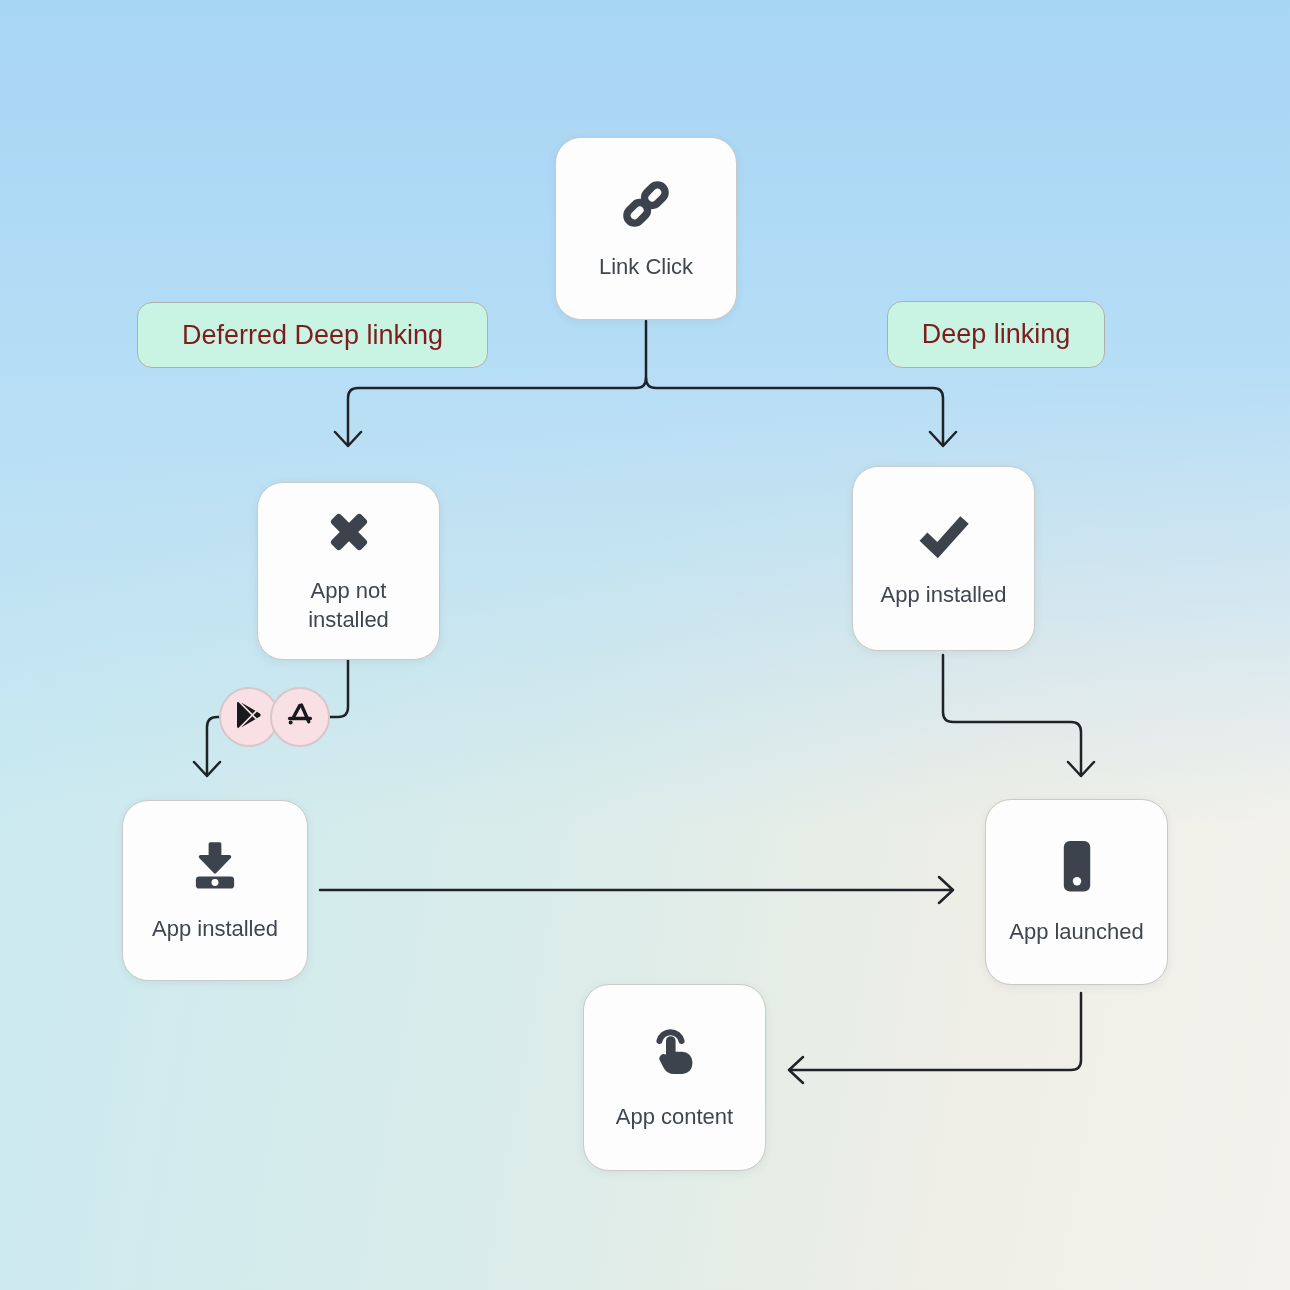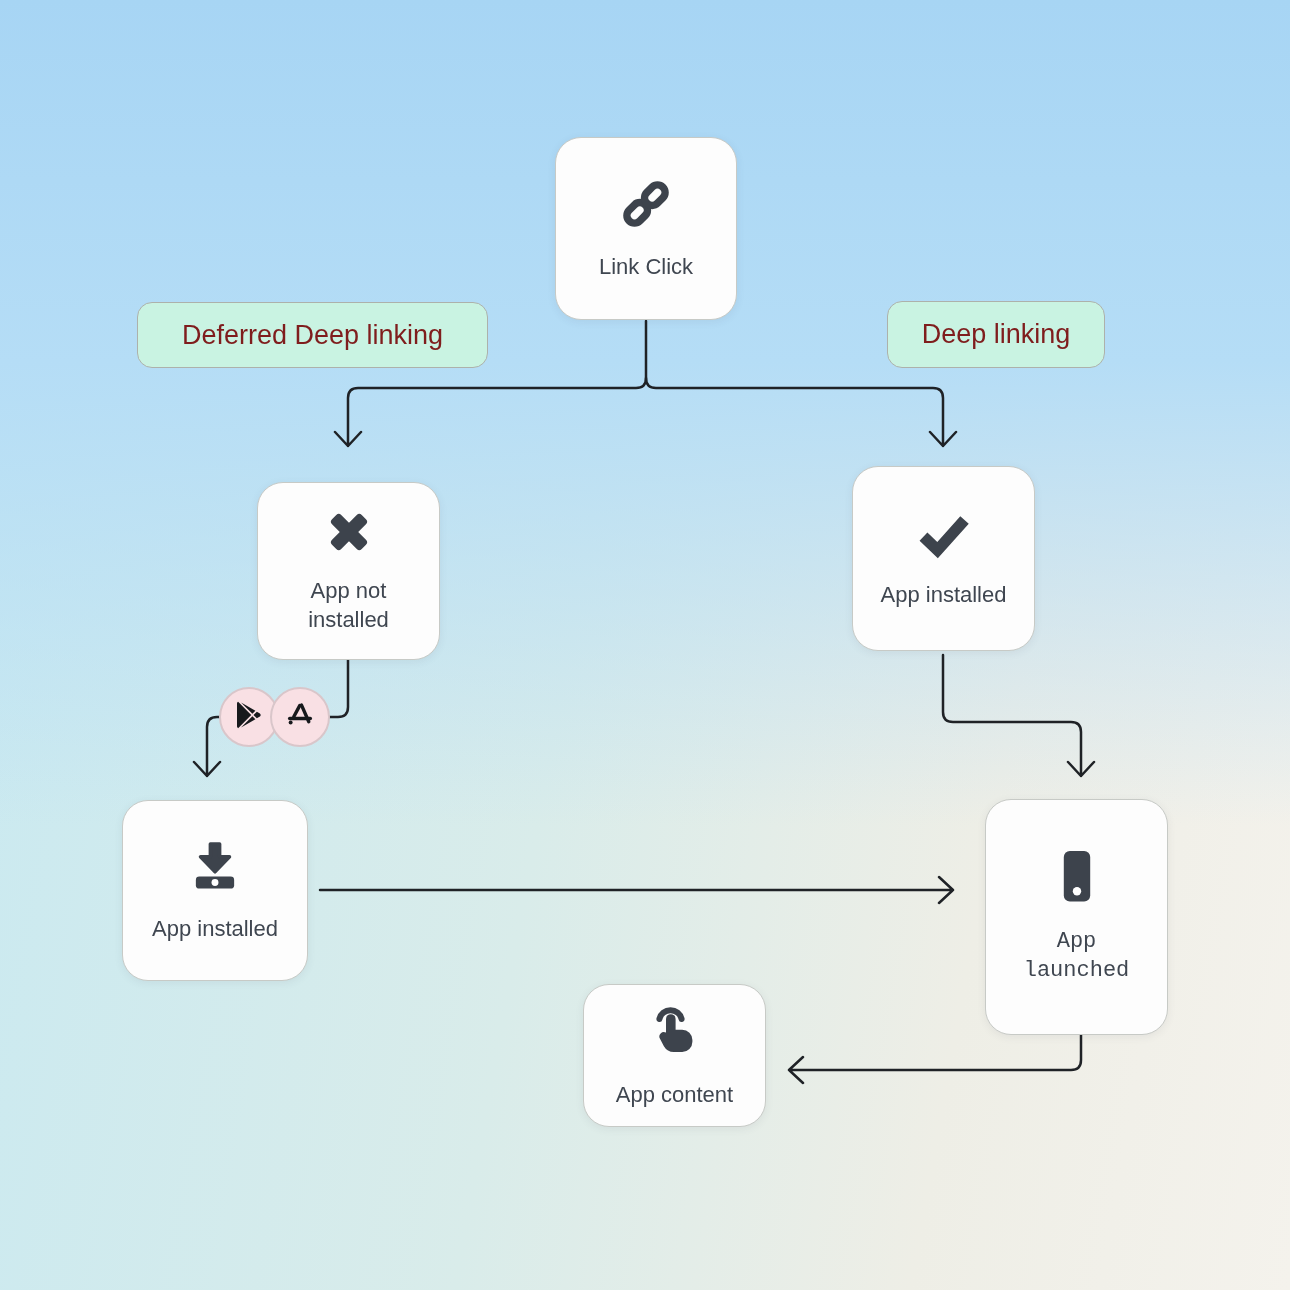--- a/index.html
+++ b/index.html
@@ -30,22 +30,22 @@
   }
   .node .icon { display: flex; align-items: center; justify-content: center; }
   .node .node-label {
     color: #3f4650; font-size: 22px; line-height: 1.3; text-align: center;
   }
 
   #node-link-click        { left: 555px; top: 137px;  width: 182px; height: 183px; }
   #node-app-not-installed { left: 257px; top: 466px;  width: 183px; height: 178px; margin-top: 16px; }
   #node-app-installed-r   { left: 852px; top: 466px;  width: 183px; height: 185px; }
   #node-app-installed-l   { left: 122px; top: 800px;  width: 186px; height: 181px; }
-  #node-app-launched      { left: 985px; top: 799px;  width: 183px; height: 236px; font-family: Liberation Mono, monospace; }
-  #node-app-content       { left: 583px; top: 984px;  width: 183px; height: 143px; }
+  #node-app-launched      { left: 985px; top: 799px;  width: 183px; height: 186px; }
+  #node-app-content       { left: 583px; top: 984px;  width: 183px; height: 187px; }
 
   .branch-label {
     position: absolute; z-index: 2;
     background: #c9f3e2;
     border: 1.5px solid #adb1ab;
     border-radius: 15px;
     display: flex; align-items: center; justify-content: center;
     color: #7f1d1d; font-size: 27px; box-sizing: border-box;
   }
   #label-deferred { left: 137px; top: 302px; width: 351px; height: 66px; }

